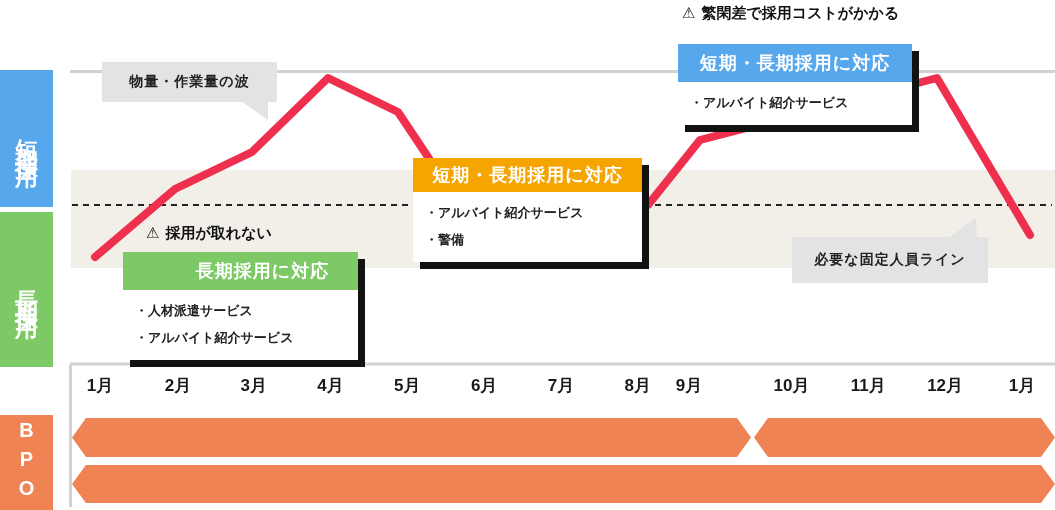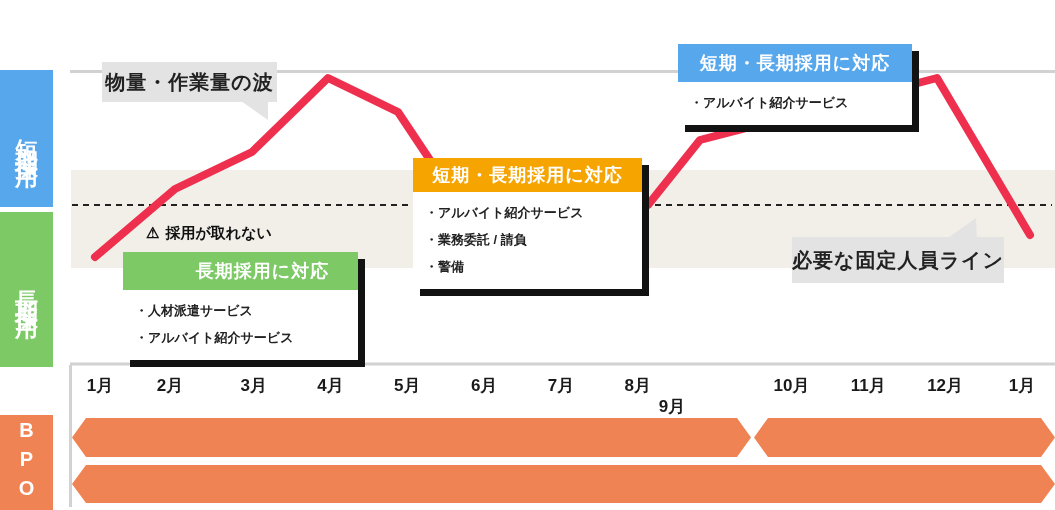--- a/index.html
+++ b/index.html
@@ -22,34 +22,34 @@
   }
   #side-short{top:70px;  height:137px; background:var(--blue);}
   #side-long {top:212px; height:155px; background:var(--green);}
   #side-bpo  {top:415px; height:95px;  background:var(--orange);}
   #side-bpo .vtext{font-size:20px; letter-spacing:7px;}
 
   
   .gray-label{
     position:absolute; background:var(--graybox); color:#222;
     display:flex; align-items:center; justify-content:center;
-    font-size:20px; letter-spacing:1px;text-align:right;
+    font-size:14px; letter-spacing:1px;text-align:right;
   }
   #wave-label {left:102px; top:62px;  width:175px; height:40px;}
-  #fixed-label{left:792px; top:237px; width:212px; height:46px;}
+  #fixed-label{left:792px; top:237px; width:196px; height:46px;}
 
   
   .warning-row{
     position:absolute; height:22px; line-height:22px;
     font-size:15px; color:#111; white-space:nowrap;
   }
   .warning-row .icon{margin-right:6px;}
   #warn-top1{left:682px; top:2px;}
   #warn-top2{left:682px; top:24px;}
-  #warn-mid {left:146px; top:222px;font-family:Liberation Serif, serif;}
+  #warn-mid {left:146px; top:222px;}
 
   
   .callout{position:absolute; box-shadow:7px 7px 0 0 var(--shadow); background:#f97316;}
   .callout .callout-header{
     color:#fff; text-align:center; font-size:18px; letter-spacing:1px;
     display:flex; align-items:center; justify-content:center;
   }
   .callout .callout-body{padding:7px 10px 9px 12px; background:#fff;}
   .callout .callout-item{font-size:13px; line-height:27px; white-space:nowrap; color:#222;}
   #callout-long  {left:123px; top:252px; width:235px;}
@@ -97,55 +97,57 @@
     <span class="vtext">BPO</span>
   </div>
 
   <div class="gray-label" id="wave-label">
     <span>物量・作業量の波</span>
   </div>
   <div class="gray-label" id="fixed-label">
     <span>必要な固定人員ライン</span>
   </div>
 
+  <div class="warning-row" id="warn-top1">
+    <span class="icon">⚠</span><span>繁閑差で採用コストがかかる</span>
+  </div>
   <div class="warning-row" id="warn-mid">
     <span class="icon">⚠</span><span>採用が取れない</span>
   </div>
 
   <div class="callout" id="callout-long">
     <div class="callout-header">長期採用に対応</div>
     <div class="callout-body">
         <div class="callout-item">・人材派遣サービス</div>
         <div class="callout-item">・アルバイト紹介サービス</div>
       </div>
   </div>
   <div class="callout" id="callout-mid">
     <div class="callout-header">短期・長期採用に対応</div>
     <div class="callout-body">
         <div class="callout-item">・アルバイト紹介サービス</div>
-        <div class="callout-item">・業務委託 / 請負</div>
         <div class="callout-item">・警備</div>
       </div>
   </div>
   <div class="callout" id="callout-right">
     <div class="callout-header">短期・長期採用に対応</div>
     <div class="callout-body">
         <div class="callout-item">・アルバイト紹介サービス</div>
       </div>
   </div>
 
   <div id="months">
       <span class="month" style="left: 100px;">1月</span>
-      <span class="month" style="left: 170px;">2月</span>
+      <span class="month" style="left: 178px;">2月</span>
       <span class="month" style="left: 253.66px;">3月</span>
       <span class="month" style="left: 330.49px; text-align: center;">4月</span>
       <span class="month" style="left: 407.32px;">5月</span>
       <span class="month" style="left: 484.15px;">6月</span>
       <span class="month" style="left: 560.98px;">7月</span>
       <span class="month" style="left: 637.81px;">8月</span>
-      <span class="month" style="left: 672px; margin-top: 21px;">9月</span>
+      <span class="month" style="left: 689px;">9月</span>
       <span class="month" style="left: 791.47px;">10月</span>
       <span class="month" style="left: 868.3px;">11月</span>
       <span class="month" style="left: 945.13px;">12月</span>
       <span class="month" style="left: 1021.96px;">1月</span>
     </div>
 
 </div>
 
 </body></html>

